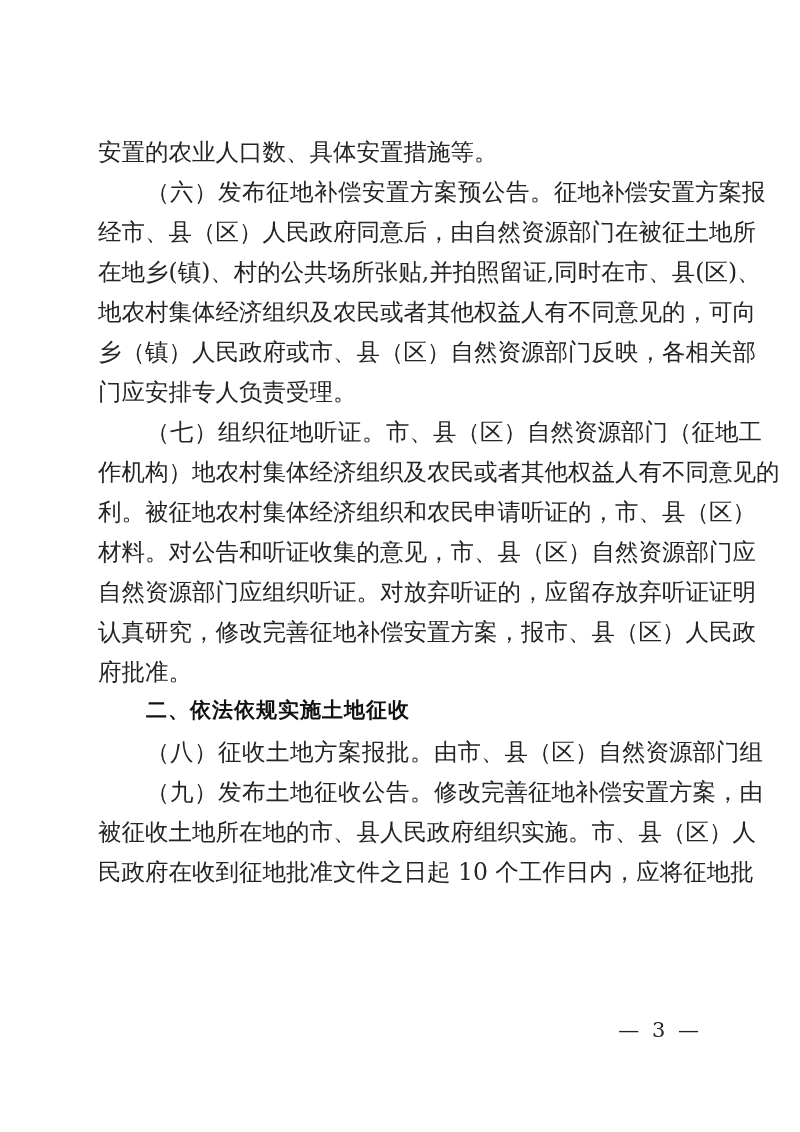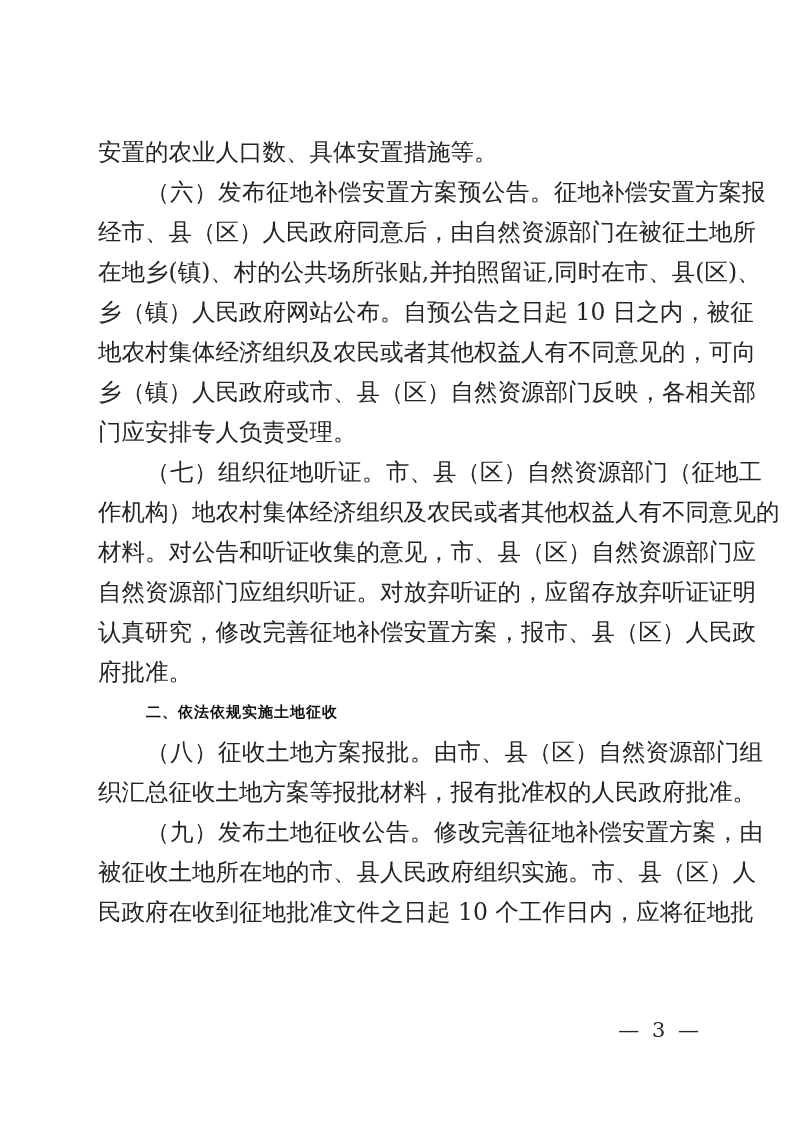--- a/index.html
+++ b/index.html
@@ -49,23 +49,23 @@
   .b {
     font-weight: normal;
     font-family: "DejaVu Sans", "Liberation Sans", sans-serif;
     letter-spacing: 0.5px;
   }
 
   
   .heading {
     height: 40px;
     line-height: 40px;
-    font-size: 15px;
+    font-size: 21px;
     font-weight: bold;
-    font-family: Liberation Sans, sans-serif;
+    font-family: Liberation Mono, monospace;
     padding-left: 48px;
     white-space: nowrap;
     color: #111111;
     letter-spacing: 1px;
   }
 
   .page-number {
     position: absolute;
     left: 0;
     top: 1018px;
@@ -81,36 +81,35 @@
 <body>
 
 <div class="page">
   <div class="content">
 
     <div class="line">安置的农业人口数、具体安置措施等。</div>
 
     <div class="line indent"><span class="b">（六）发布征地补偿安置方案预公告。</span><span>征地补偿安置方案报</span></div>
     <div class="line">经市、县（区）人民政府同意后，由自然资源部门在被征土地所</div>
     <div class="line">在地乡(镇)、村的公共场所张贴,并拍照留证,同时在市、县(区)、</div>
-    <div class="line">乡（镇）人民政府网站公布。自预公告之日起 10 日之内，被征</div>
     <div class="line">地农村集体经济组织及农民或者其他权益人有不同意见的，可向</div>
     <div class="line">乡（镇）人民政府或市、县（区）自然资源部门反映，各相关部</div>
     <div class="line">门应安排专人负责受理。</div>
 
     <div class="line indent"><span class="b">（七）组织征地听证。</span><span>市、县（区）自然资源部门（征地工</span></div>
     <div class="line">作机构）地农村集体经济组织及农民或者其他权益人有不同意见的</div>
+    <div class="line">利。被征地农村集体经济组织和农民申请听证的，市、县（区）</div>
     <div class="line">材料。对公告和听证收集的意见，市、县（区）自然资源部门应</div>
     <div class="line">自然资源部门应组织听证。对放弃听证的，应留存放弃听证证明</div>
     <div class="line">认真研究，修改完善征地补偿安置方案，报市、县（区）人民政</div>
     <div class="line">府批准。</div>
 
     <div class="heading">二、依法依规实施土地征收</div>
 
     <div class="line indent"><span class="b">（八）征收土地方案报批。</span><span>由市、县（区）自然资源部门组</span></div>
-    <div class="line">织汇总征收土地方案等报批材料，报有批准权的人民政府批准。</div>
 
     <div class="line indent"><span class="b">（九）发布土地征收公告。</span><span>修改完善征地补偿安置方案，由</span></div>
     <div class="line">被征收土地所在地的市、县人民政府组织实施。市、县（区）人</div>
     <div class="line">民政府在收到征地批准文件之日起 10 个工作日内，应将征地批</div>
 
   </div>
 
   <div class="page-number">— 3 —</div>
 </div>
 

